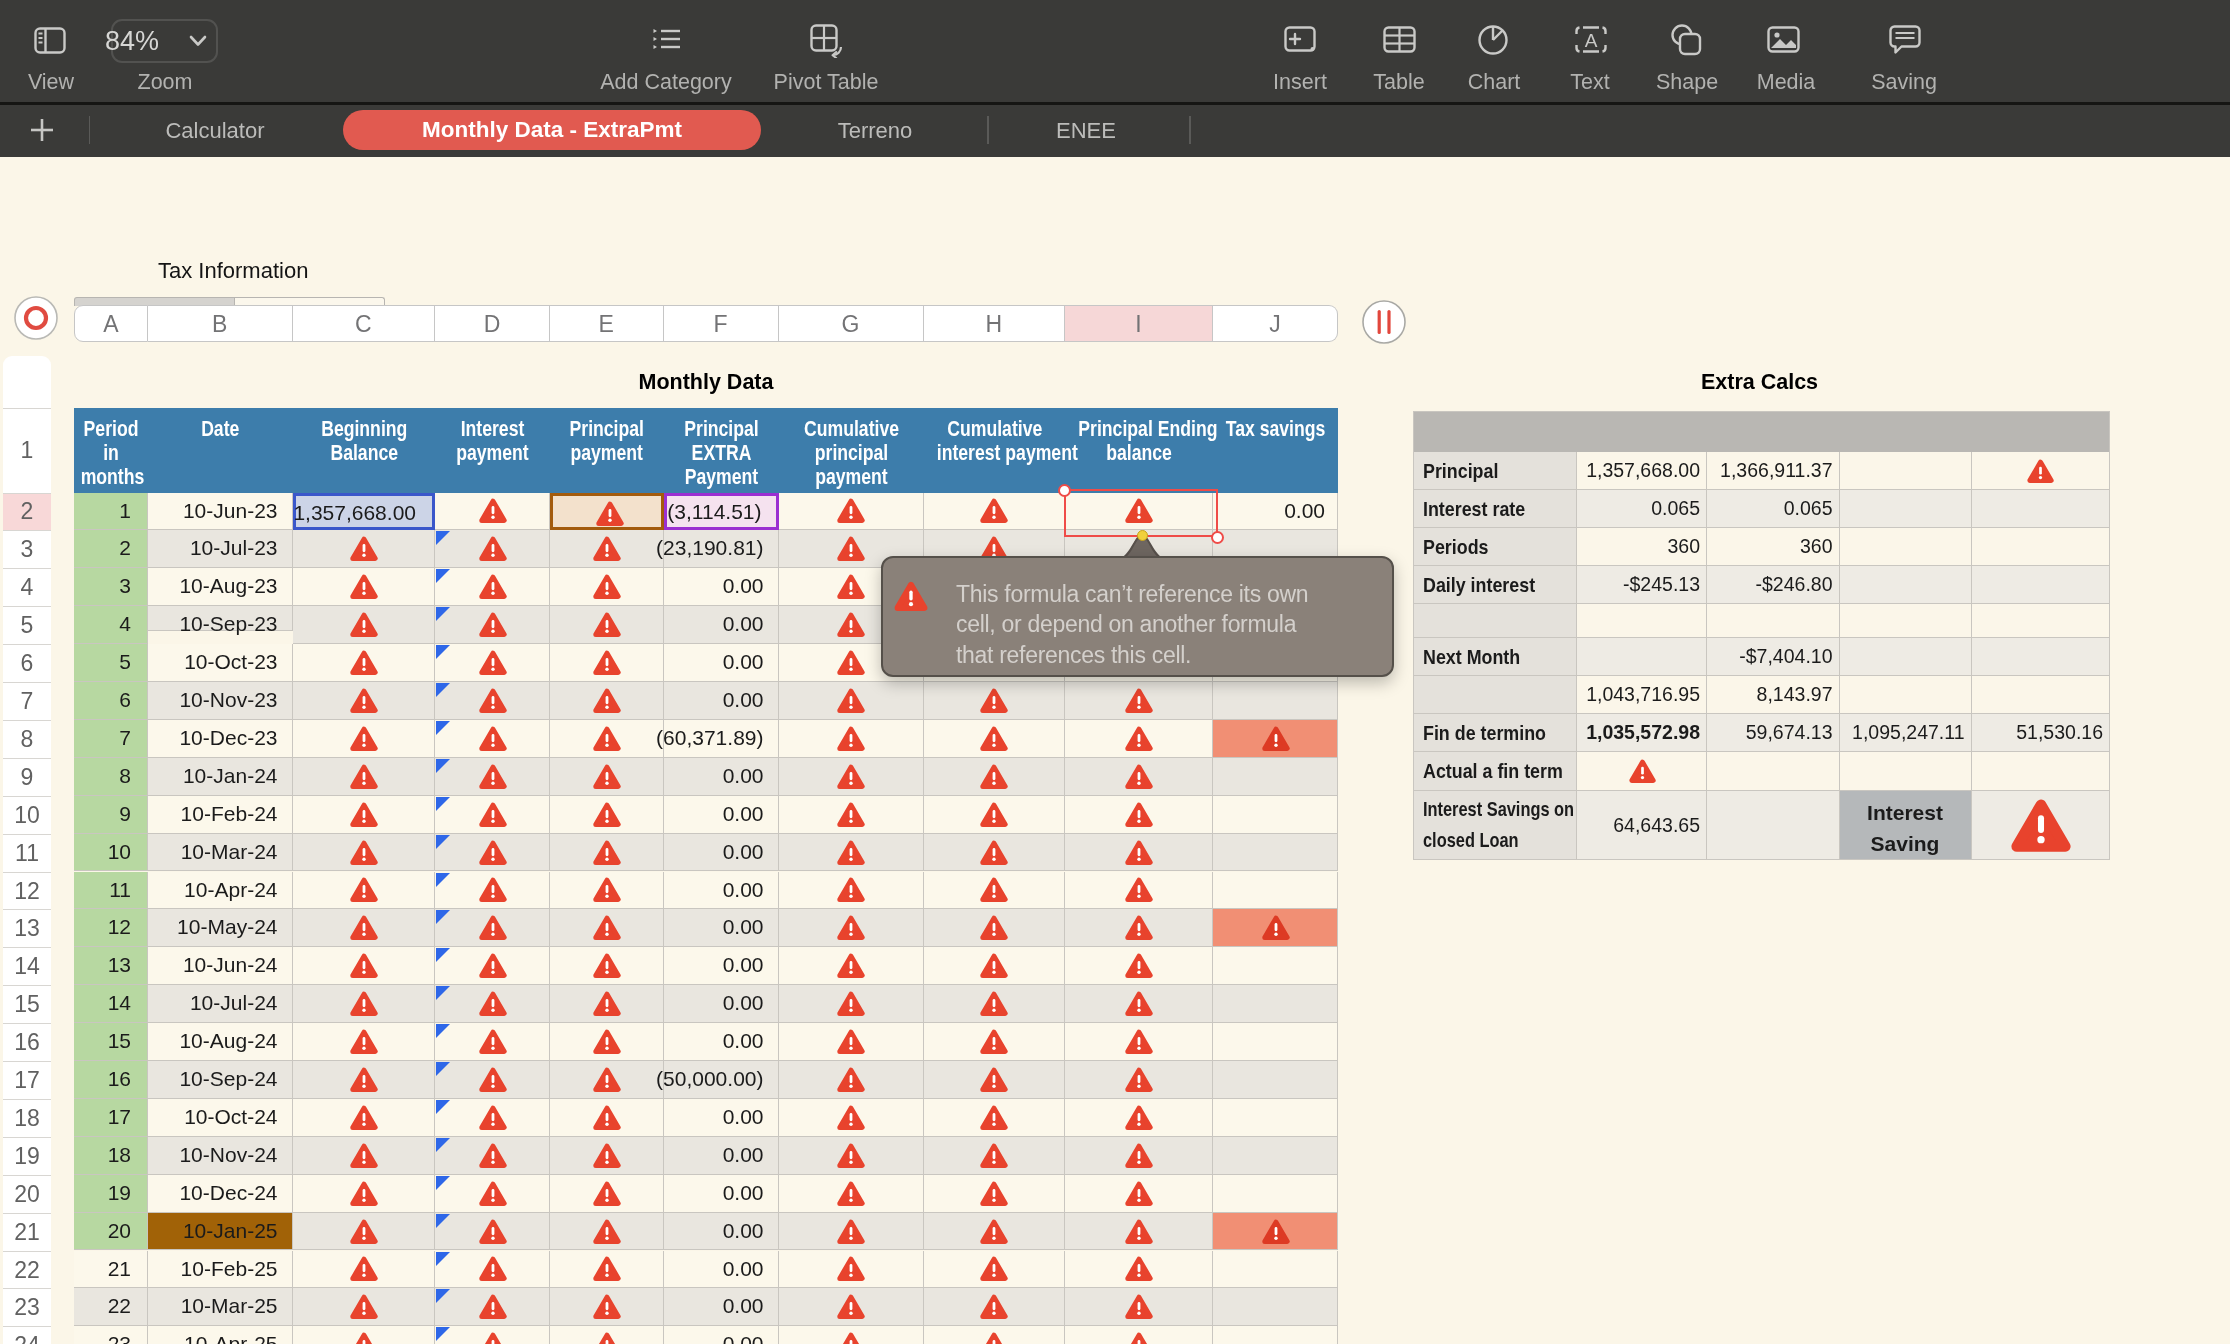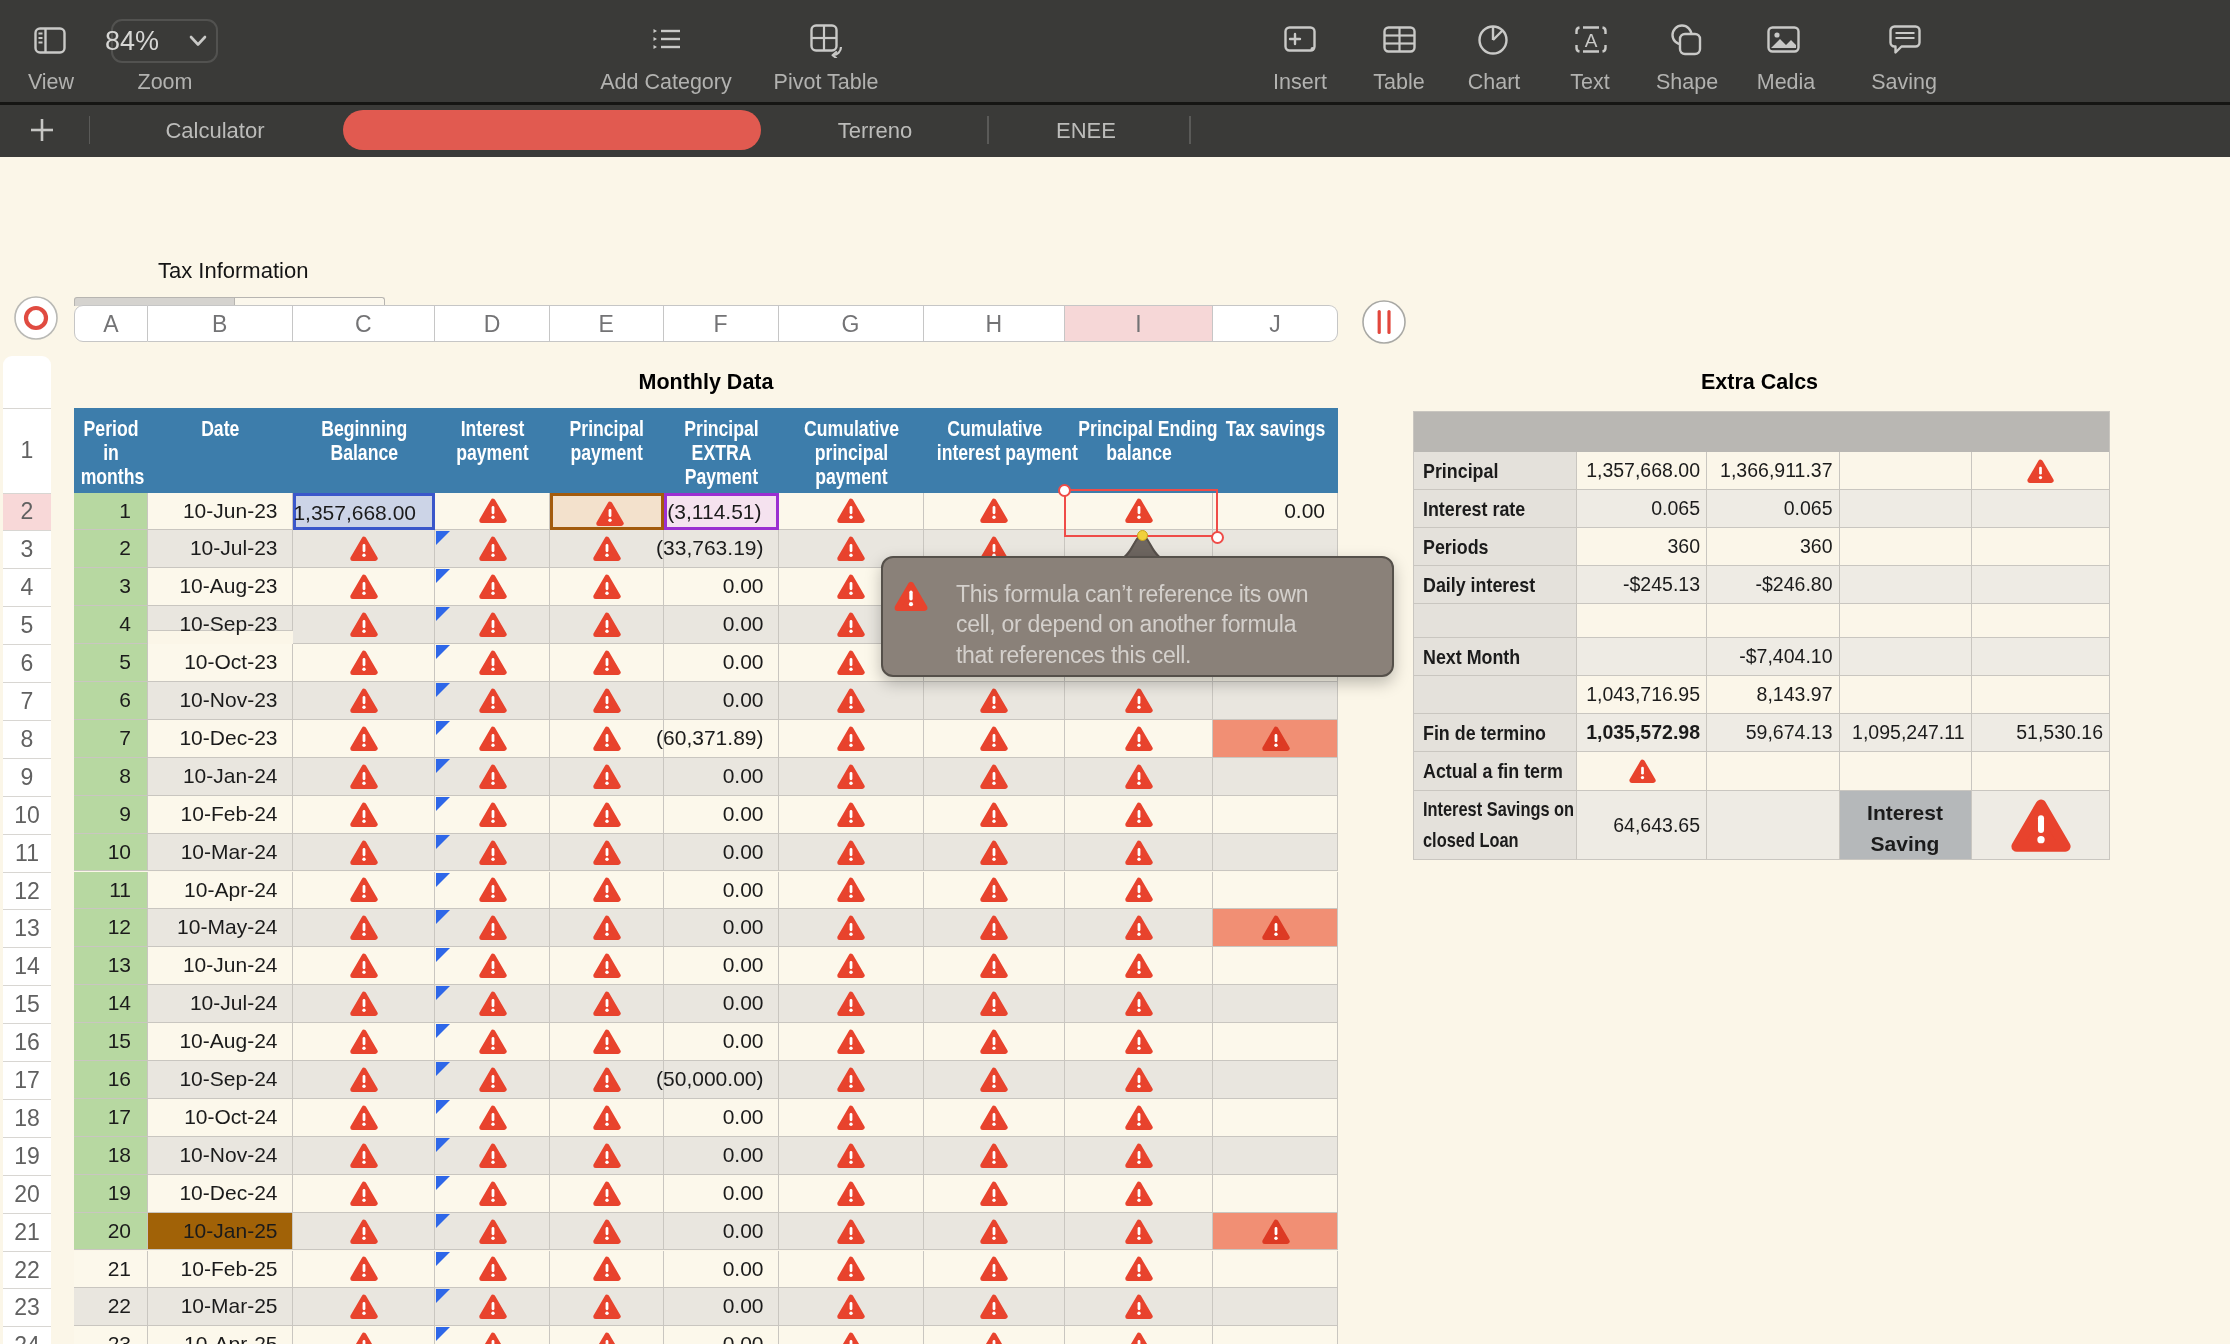--- a/index.html
+++ b/index.html
@@ -108,20 +108,21 @@
 <line x1="6.5" y1="13" x2="25.5" y2="13" stroke="#c9c9c7" stroke-width="2"></line>
 </svg>
 <div class="tbtxt" style="left:1904px;top:70px;">Saving</div>
 <svg class="abs" style="left:29px;top:117px" width="26" height="26" viewBox="0 0 26 26">
 <line x1="13" y1="2" x2="13" y2="24" stroke="#c6c6c4" stroke-width="2.6"></line>
 <line x1="2" y1="13" x2="24" y2="13" stroke="#c6c6c4" stroke-width="2.6"></line>
 </svg>
 <div class="abs" style="left:88.5px;top:116px;width:1.5px;height:28px;background:#5a5a58;"></div>
 <div class="tabtxt" style="left:215px;">Calculator</div>
 <div class="abs" style="left:343px;top:110px;width:418px;height:40px;background:#e15a50;border-radius:20px;"></div>
+<div class="abs" style="left:343px;top:110px;width:418px;height:40px;line-height:40px;color:#ffffff;font-size:22.5px;text-align:center;font-weight:bold;">Monthly Data - ExtraPmt</div>
 <div class="tabtxt" style="left:875px;">Terreno</div>
 <div class="abs" style="left:987px;top:116px;width:1.5px;height:28px;background:#5a5a58;"></div>
 <div class="tabtxt" style="left:1086px;">ENEE</div>
 <div class="abs" style="left:1189px;top:116px;width:1.5px;height:28px;background:#5a5a58;"></div>
 <div class="abs" style="left:158px;top:258px;font-size:22px;line-height:26px;color:#141414;">Tax Information</div>
 <div class="abs" style="left:74px;top:296.5px;width:161px;height:9px;background:#d5d3cf;border:1px solid #b7b5b1;border-bottom:none;box-sizing:border-box;border-radius:3px 0 0 0;"></div>
 <div class="abs" style="left:235px;top:296.5px;width:150px;height:9px;background:#fbf7ec;border:1px solid #b7b5b1;border-bottom:none;border-left:none;box-sizing:border-box;border-radius:0 3px 0 0;"></div>
 <div class="abs" style="left:74.0px;top:305px;width:74.0px;height:37px;background:#ffffff;border:1px solid #c6c6c6;border-left:1px solid #c6c6c6;border-left-width:1px;box-sizing:border-box;border-radius:9px 0 0 9px;color:#737375;font-size:23px;text-align:center;line-height:36px;">A</div>
 <div class="abs" style="left:148.0px;top:305px;width:144.5px;height:37px;background:#ffffff;border:1px solid #c6c6c6;border-left-width:0px;box-sizing:border-box;color:#737375;font-size:23px;text-align:center;line-height:36px;">B</div>
 <div class="abs" style="left:292.5px;top:305px;width:142.5px;height:37px;background:#ffffff;border:1px solid #c6c6c6;border-left-width:0px;box-sizing:border-box;color:#737375;font-size:23px;text-align:center;line-height:36px;">C</div>
@@ -261,21 +262,21 @@
       <svg class="tw" style="left:43.5px;top:5.949999999999999px" width="28" height="25">
         <use href="#warn"></use>
       </svg>
     </div>
 <div class="cell" style="left:550.0px;top:530.4px;width:113.5px;height:37.9px;background:#e9e6df;">
       <svg class="tw" style="left:42.75px;top:5.949999999999999px" width="28" height="25">
         <use href="#warn"></use>
       </svg>
     </div>
 <div class="cell" style="left:663.5px;top:530.4px;width:115.0px;height:37.9px;background:#e9e6df;">
-      <span style="position:absolute;right:14px;top:0;line-height:36.9px;">(33,763.19)</span>
+      <span style="position:absolute;right:14px;top:0;line-height:36.9px;">(23,190.81)</span>
     </div>
 <div class="cell" style="left:778.5px;top:530.4px;width:145.0px;height:37.9px;background:#e9e6df;">
       <svg class="tw" style="left:58.5px;top:5.949999999999999px" width="28" height="25">
         <use href="#warn"></use>
       </svg>
     </div>
 <div class="cell" style="left:923.5px;top:530.4px;width:141.5px;height:37.9px;background:#e9e6df;">
       <svg class="tw" style="left:56.75px;top:5.949999999999999px" width="28" height="25">
         <use href="#warn"></use>
       </svg>

